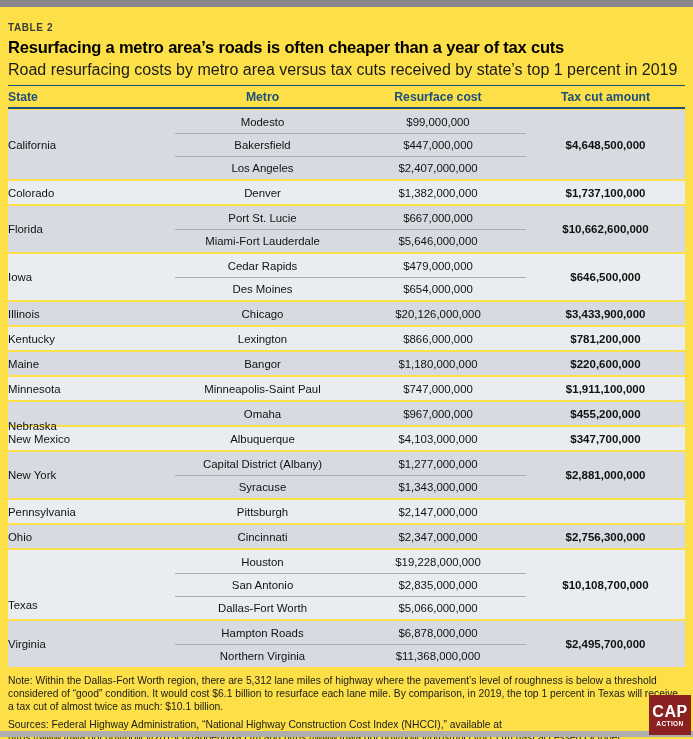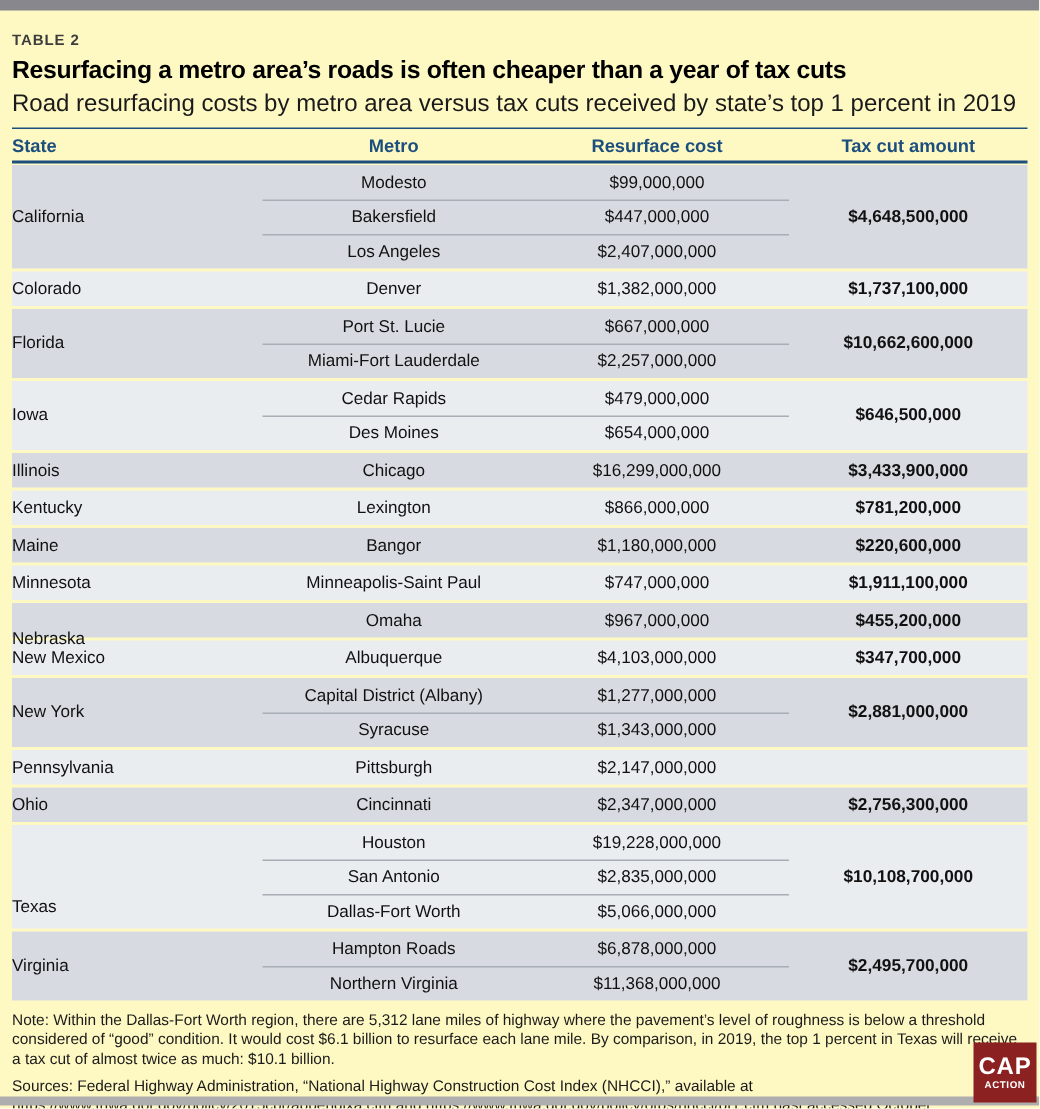--- a/index.html
+++ b/index.html
@@ -1,19 +1,19 @@
 <!DOCTYPE html>
 <html><head>
 <meta charset="utf-8">
 <style>
   * { margin:0; padding:0; box-sizing:border-box; }
   html,body { background:#fff; }
   .page {
     position:relative; width:693px; height:739px; overflow:hidden;
-    background:#fef9c3; font-family:"Liberation Sans", sans-serif; color:#141414;
+    background:#fde047; font-family:"Liberation Sans", sans-serif; color:#141414;
   }
   .topbar { height:7px; background:#87878d; }
   .content { padding:15px 8px 0 8px; }
   .table-label { font-size:10px; font-weight:bold; color:#3d3d3d; letter-spacing:0.6px; }
   .title { margin-top:5px; font-size:16.5px; font-weight:bold; color:#000; letter-spacing:-0.2px; }
   .subtitle { margin-top:4px; font-size:16px; color:#1a1a1a; }
   .grid4 { display:grid; grid-template-columns:167px 175px 176px 1fr; }
   .header-row {
     margin-top:6px; border-top:1px solid #1c4e7e; border-bottom:2px solid #1c4e7e;
     height:24px; align-items:center; color:#1c4e7e; font-weight:bold; font-size:12.2px;
@@ -74,35 +74,35 @@
           <div class="cell state" style="grid-row: 1 / span 1;">Colorado</div>
           <div class="cell metro" style="grid-row: 1;">Denver</div>
           <div class="cell cost" style="grid-row: 1;">$1,382,000,000</div>
           <div class="cell tax" style="grid-row: 1 / span 1;">$1,737,100,000</div>
         </div>
         <div class="group dark">
           <div class="cell state" style="grid-row: 1 / span 2;">Florida</div>
           <div class="cell metro" style="grid-row: 1;">Port St. Lucie</div>
           <div class="cell cost" style="grid-row: 1;">$667,000,000</div>
           <div class="cell metro divided" style="grid-row: 2;">Miami-Fort Lauderdale</div>
-          <div class="cell cost divided" style="grid-row: 2;">$2,257,000,000</div>
+          <div class="cell cost divided" style="grid-row: 2;">$5,646,000,000</div>
           <div class="cell tax" style="grid-row: 1 / span 2;">$10,662,600,000</div>
         </div>
         <div class="group light">
           <div class="cell state" style="grid-row: 1 / span 2;">Iowa</div>
           <div class="cell metro" style="grid-row: 1;">Cedar Rapids</div>
           <div class="cell cost" style="grid-row: 1;">$479,000,000</div>
           <div class="cell metro divided" style="grid-row: 2;">Des Moines</div>
           <div class="cell cost divided" style="grid-row: 2;">$654,000,000</div>
           <div class="cell tax" style="grid-row: 1 / span 2;">$646,500,000</div>
         </div>
         <div class="group dark">
           <div class="cell state" style="grid-row: 1 / span 1;">Illinois</div>
           <div class="cell metro" style="grid-row: 1;">Chicago</div>
-          <div class="cell cost" style="grid-row: 1;">$16,299,000,000</div>
+          <div class="cell cost" style="grid-row: 1;">$20,126,000,000</div>
           <div class="cell tax" style="grid-row: 1 / span 1;">$3,433,900,000</div>
         </div>
         <div class="group light">
           <div class="cell state" style="grid-row: 1 / span 1;">Kentucky</div>
           <div class="cell metro" style="grid-row: 1;">Lexington</div>
           <div class="cell cost" style="grid-row: 1;">$866,000,000</div>
           <div class="cell tax" style="grid-row: 1 / span 1;">$781,200,000</div>
         </div>
         <div class="group dark">
           <div class="cell state" style="grid-row: 1 / span 1;">Maine</div>

